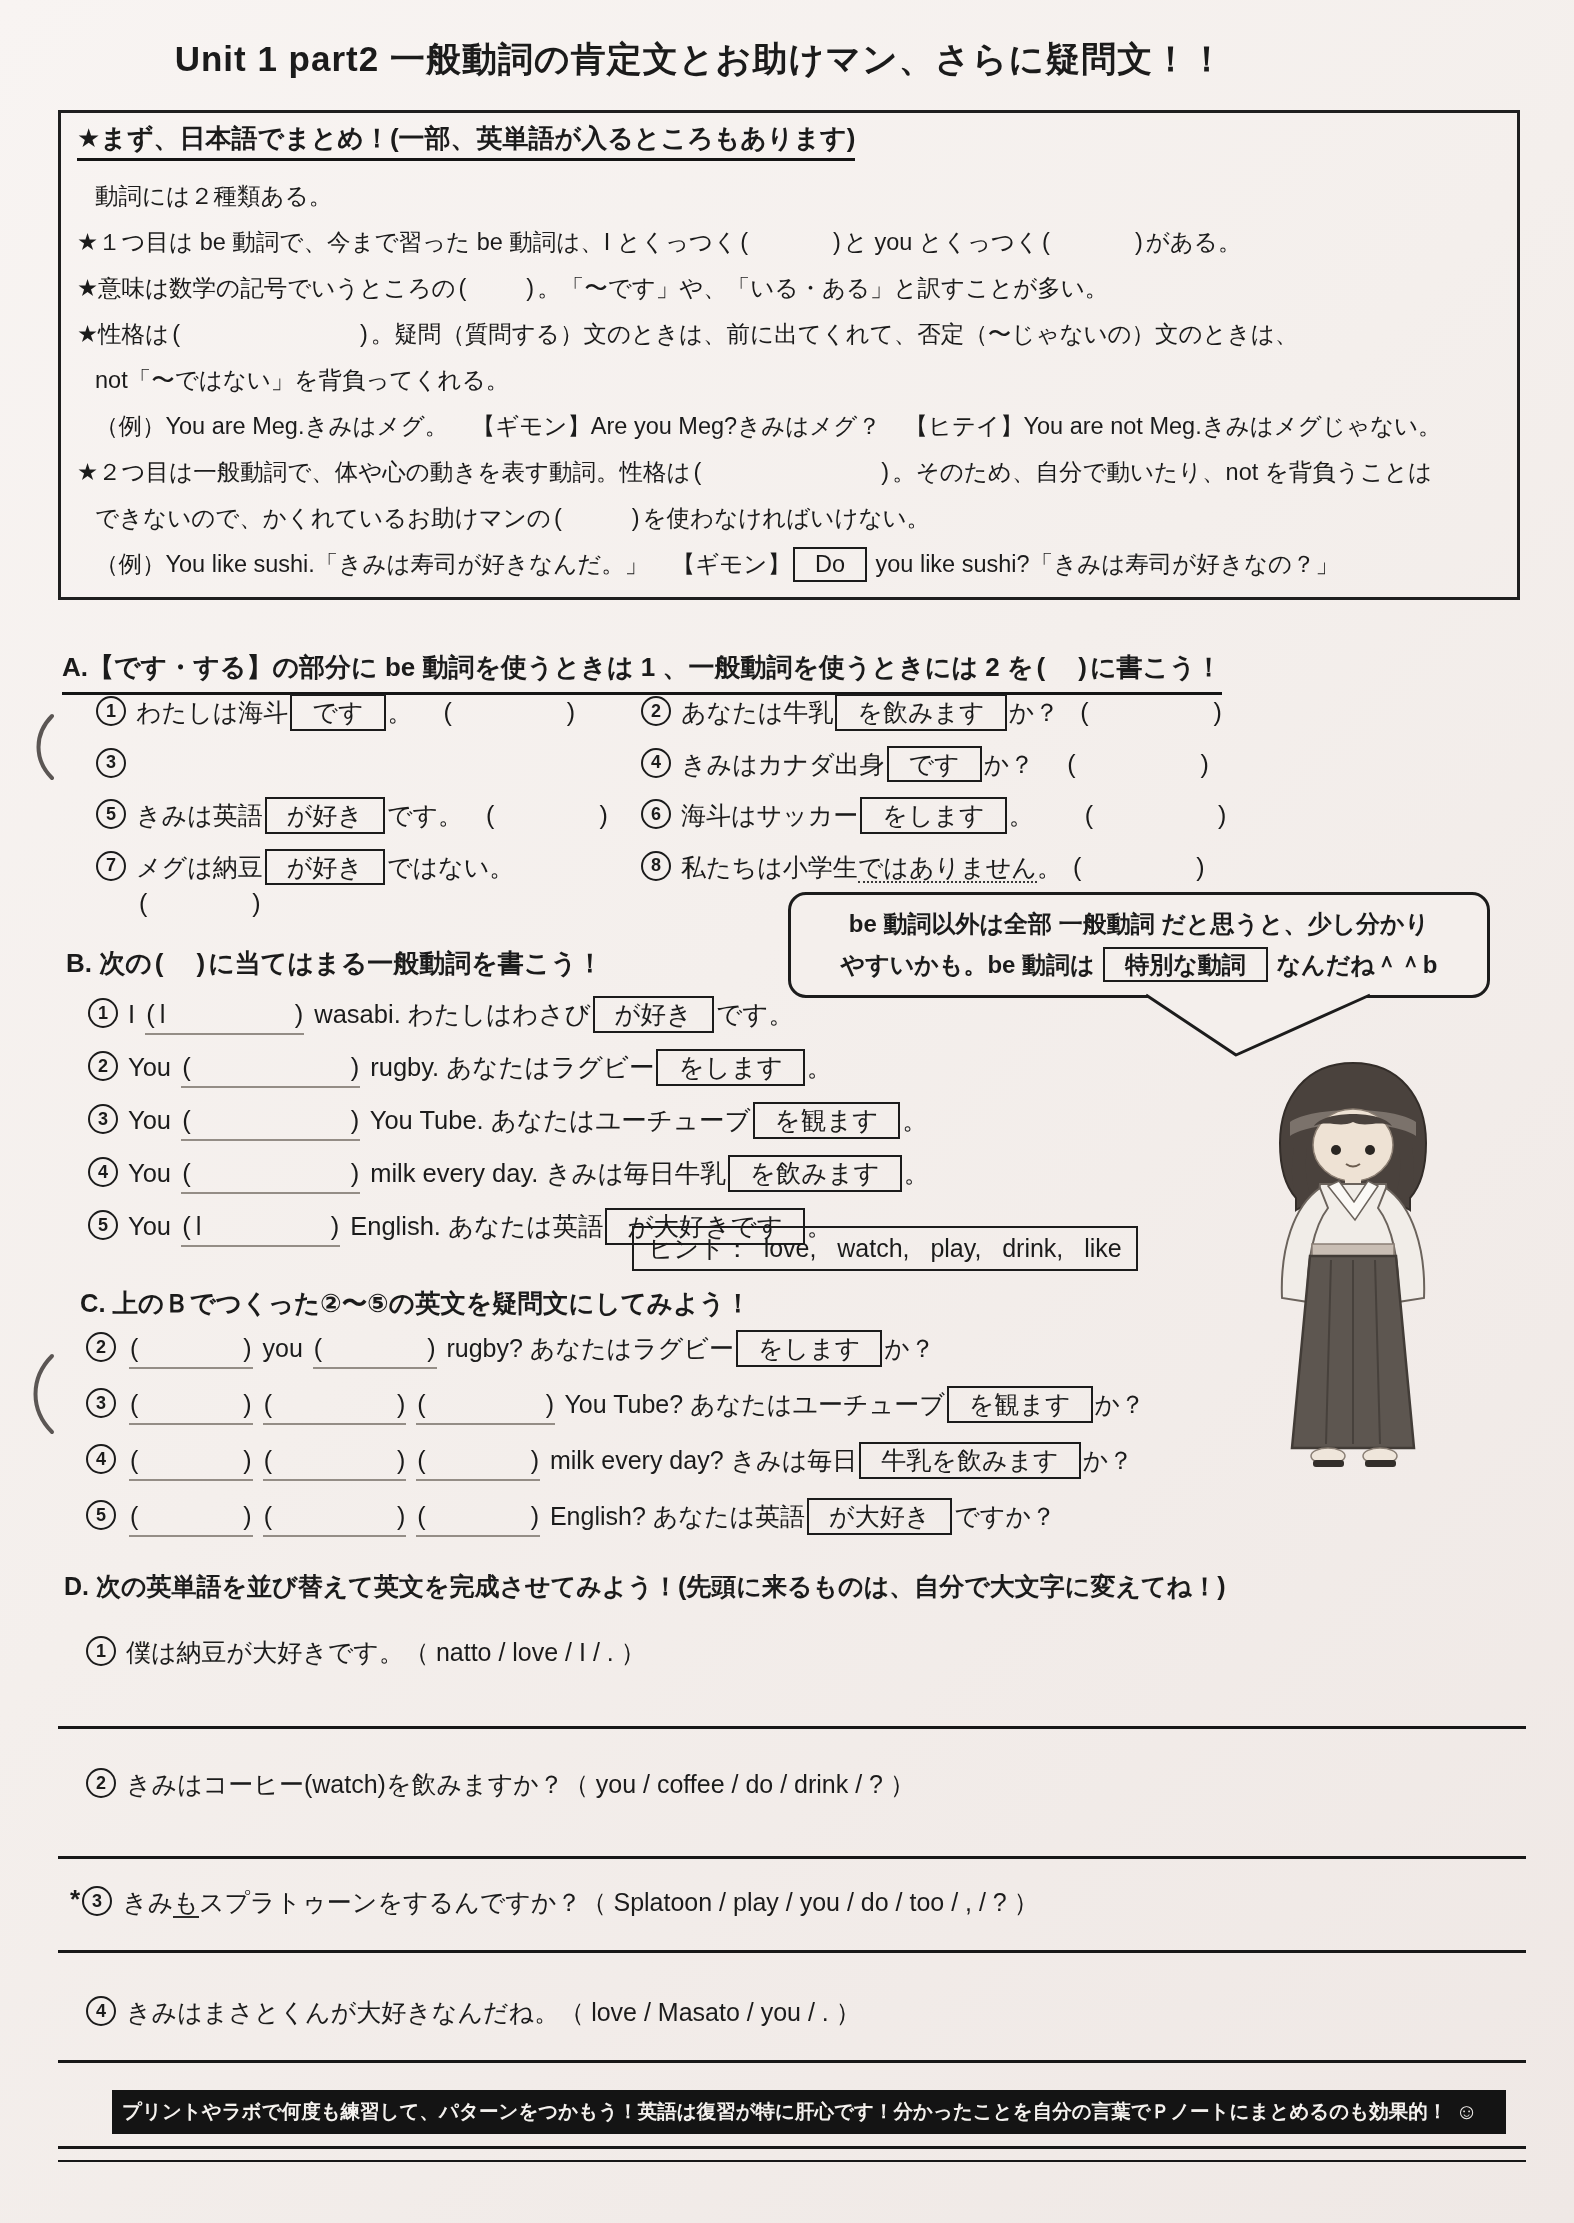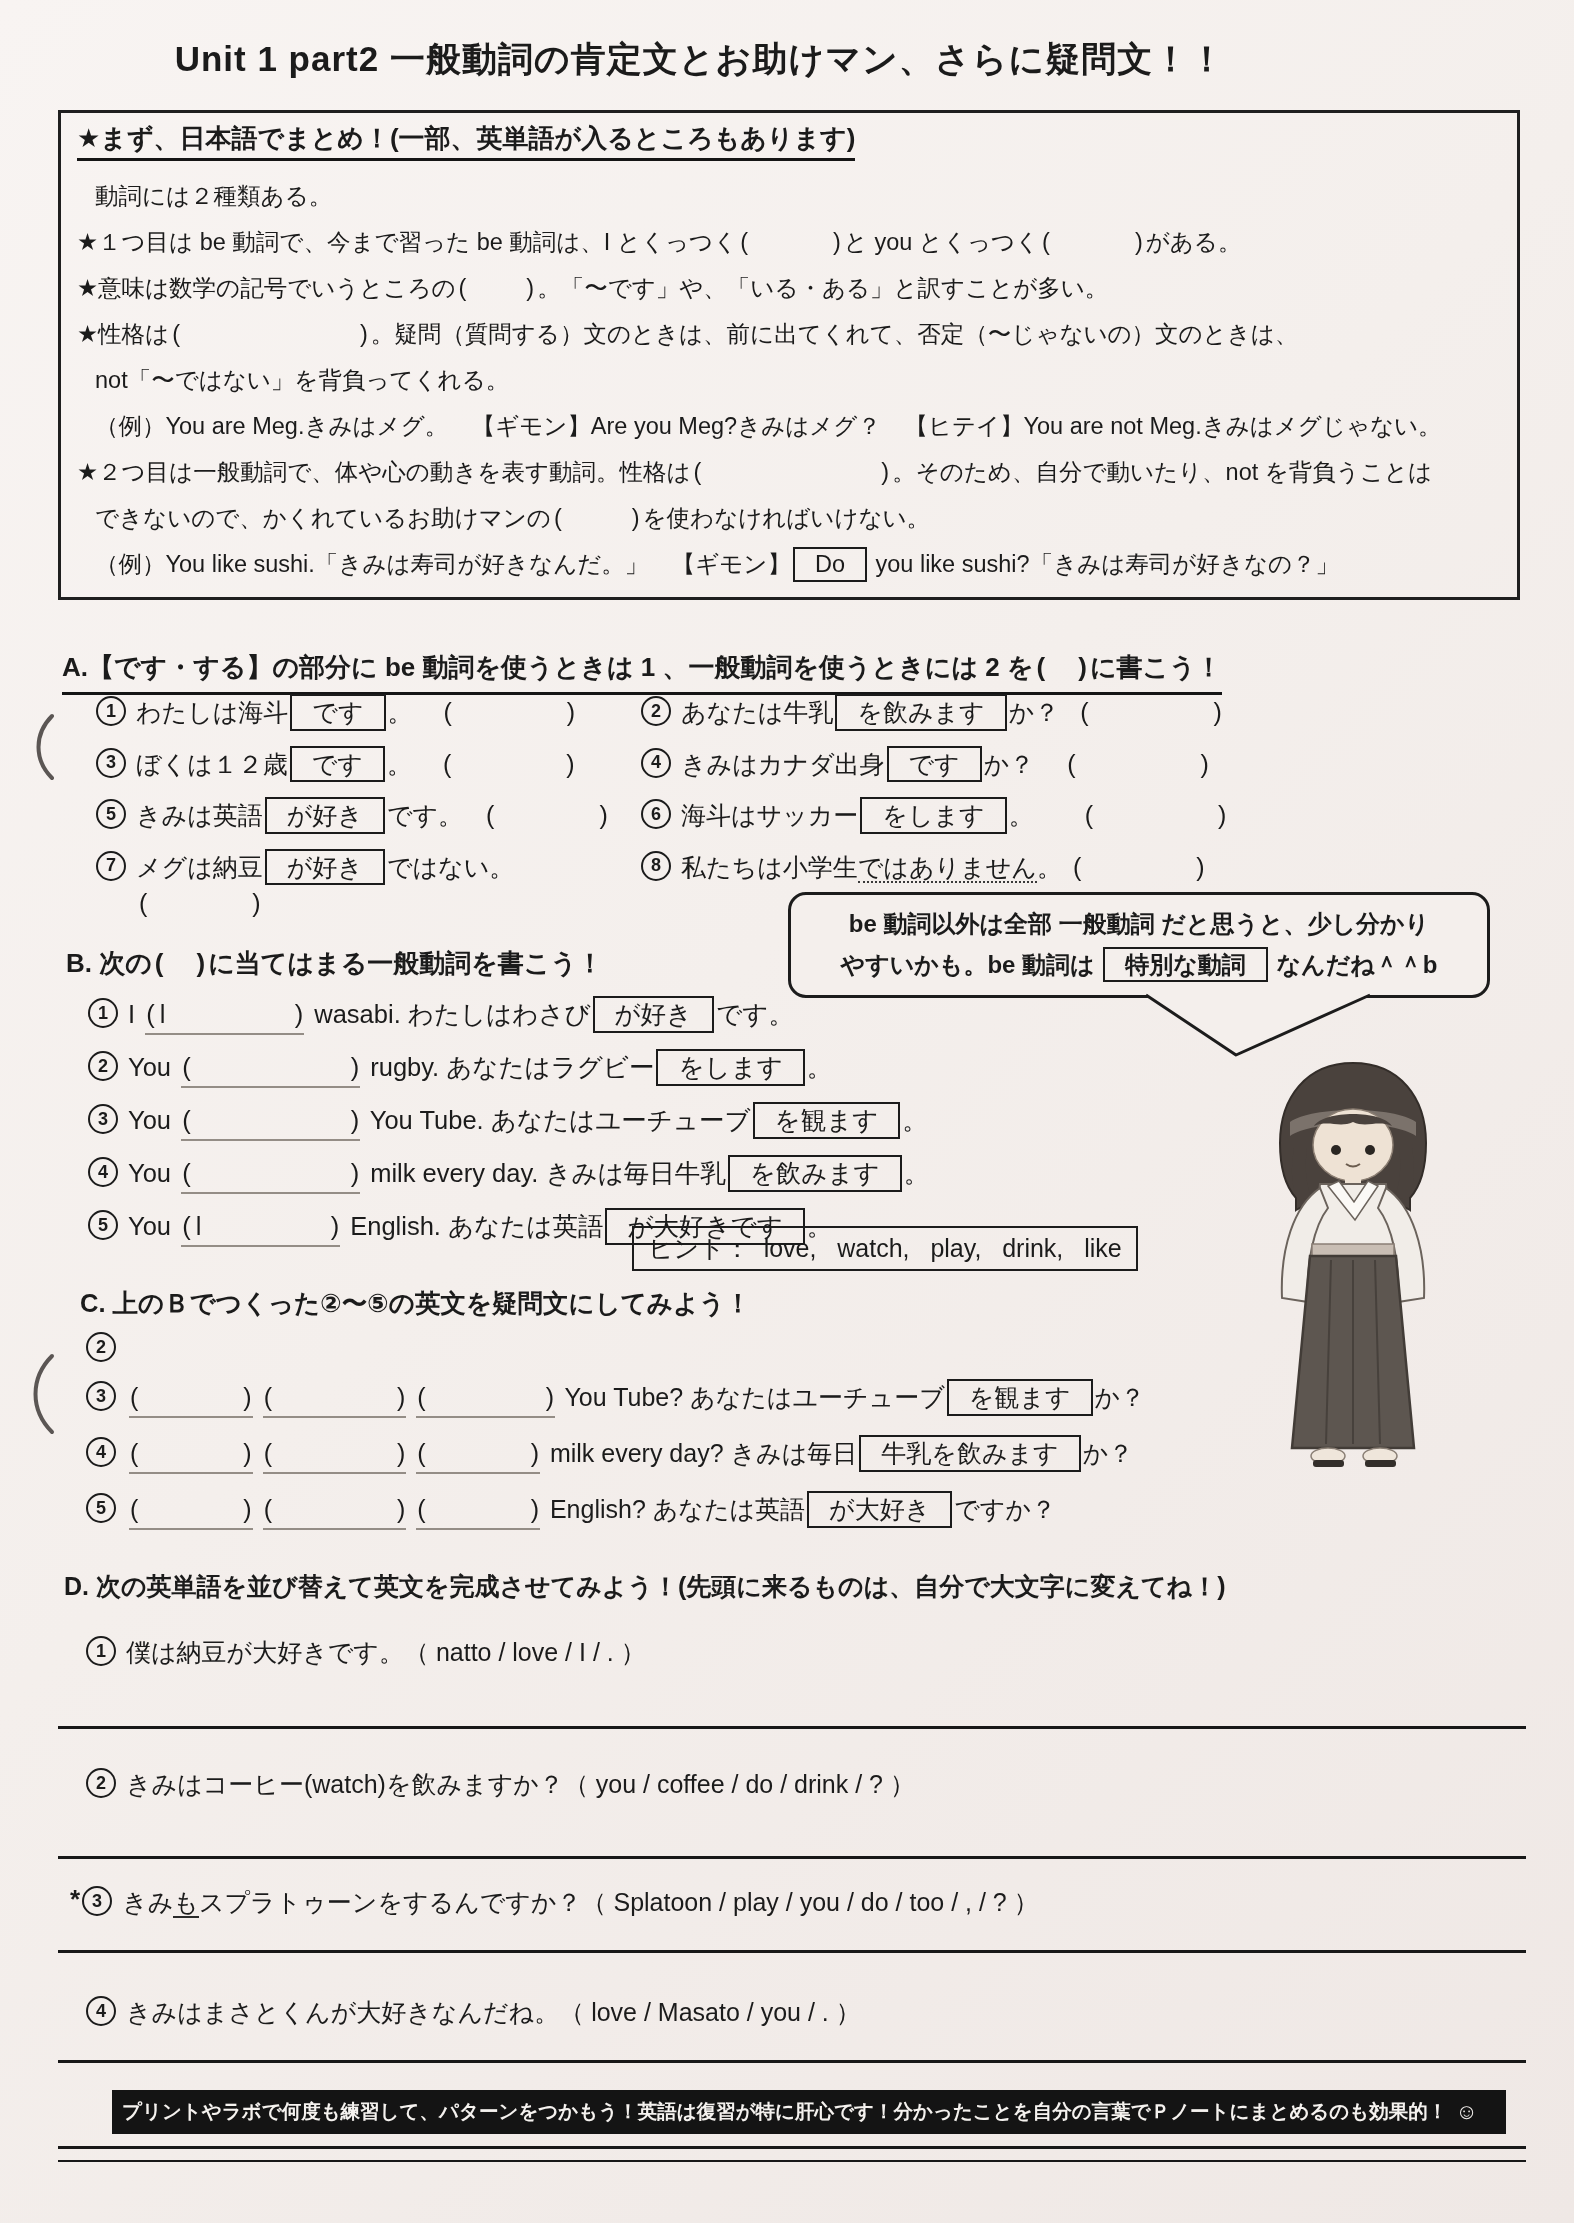--- a/index.html
+++ b/index.html
@@ -93,21 +93,20 @@
     <div class="item">
         <span class="num">1</span>
         <span class="itext"><span>わたしは海斗</span><span class="st-box">です</span><span>。</span><span style="display: inline-block; width: 28px;"></span><span class="prn">(<span class="gapin" style="width: 110px;"></span>)</span></span>
       </div>
     <div class="item">
         <span class="num">2</span>
         <span class="itext"><span>あなたは牛乳</span><span class="st-box">を飲みます</span><span>か？</span><span style="display: inline-block; width: 18px;"></span><span class="prn">(<span class="gapin" style="width: 120px;"></span>)</span></span>
       </div>
     <div class="item">
         <span class="num">3</span>
-        <span class="itext"><span>ぼくは１２歳</span><span class="st-box">です</span><span>。</span><span style="display: inline-block; width: 28px;"></span><span class="prn">(<span class="gapin" style="width: 110px;"></span>)</span></span>
       </div>
     <div class="item">
         <span class="num">4</span>
         <span class="itext"><span>きみはカナダ出身</span><span class="st-box">です</span><span>か？</span><span style="display: inline-block; width: 30px;"></span><span class="prn">(<span class="gapin" style="width: 120px;"></span>)</span></span>
       </div>
     <div class="item">
         <span class="num">5</span>
         <span class="itext"><span>きみは英語</span><span class="st-box">が好き</span><span>です。</span><span style="display: inline-block; width: 20px;"></span><span class="prn">(<span class="gapin" style="width: 100px;"></span>)</span></span>
       </div>
     <div class="item">
@@ -154,20 +153,21 @@
         <span class="num">5</span>
         <span class="itext"><span>You </span><span class="blk">(<span class="gapin" style="width: 135px;">l</span>)</span><span> English.  あなたは英語</span><span class="st-box">が大好きです</span><span>。</span></span>
       </div>
   </div>
   <div class="hint">ヒント：  love,   watch,   play,   drink,   like</div>
 
   <div class="chdr">C. 上のＢでつくった②〜⑤の英文を疑問文にしてみよう！</div>
   <div class="clist">
     <div class="item">
         <span class="num">2</span>
+        <span class="itext"><span class="blk">(<span class="gapin" style="width: 100px;"></span>)</span><span> you </span><span class="blk">(<span class="gapin" style="width: 100px;"></span>)</span><span> rugby?  あなたはラグビー</span><span class="st-box">をします</span><span>か？</span></span>
       </div>
     <div class="item">
         <span class="num">3</span>
         <span class="itext"><span class="blk">(<span class="gapin" style="width: 100px;"></span>)</span><span style="display: inline-block; width: 4px;"></span><span class="blk">(<span class="gapin" style="width: 120px;"></span>)</span><span style="display: inline-block; width: 4px;"></span><span class="blk">(<span class="gapin" style="width: 115px;"></span>)</span><span> You Tube?  あなたはユーチューブ</span><span class="st-box">を観ます</span><span>か？</span></span>
       </div>
     <div class="item">
         <span class="num">4</span>
         <span class="itext"><span class="blk">(<span class="gapin" style="width: 100px;"></span>)</span><span style="display: inline-block; width: 4px;"></span><span class="blk">(<span class="gapin" style="width: 120px;"></span>)</span><span style="display: inline-block; width: 4px;"></span><span class="blk">(<span class="gapin" style="width: 100px;"></span>)</span><span> milk every day?  きみは毎日</span><span class="st-box">牛乳を飲みます</span><span>か？</span></span>
       </div>
     <div class="item">

